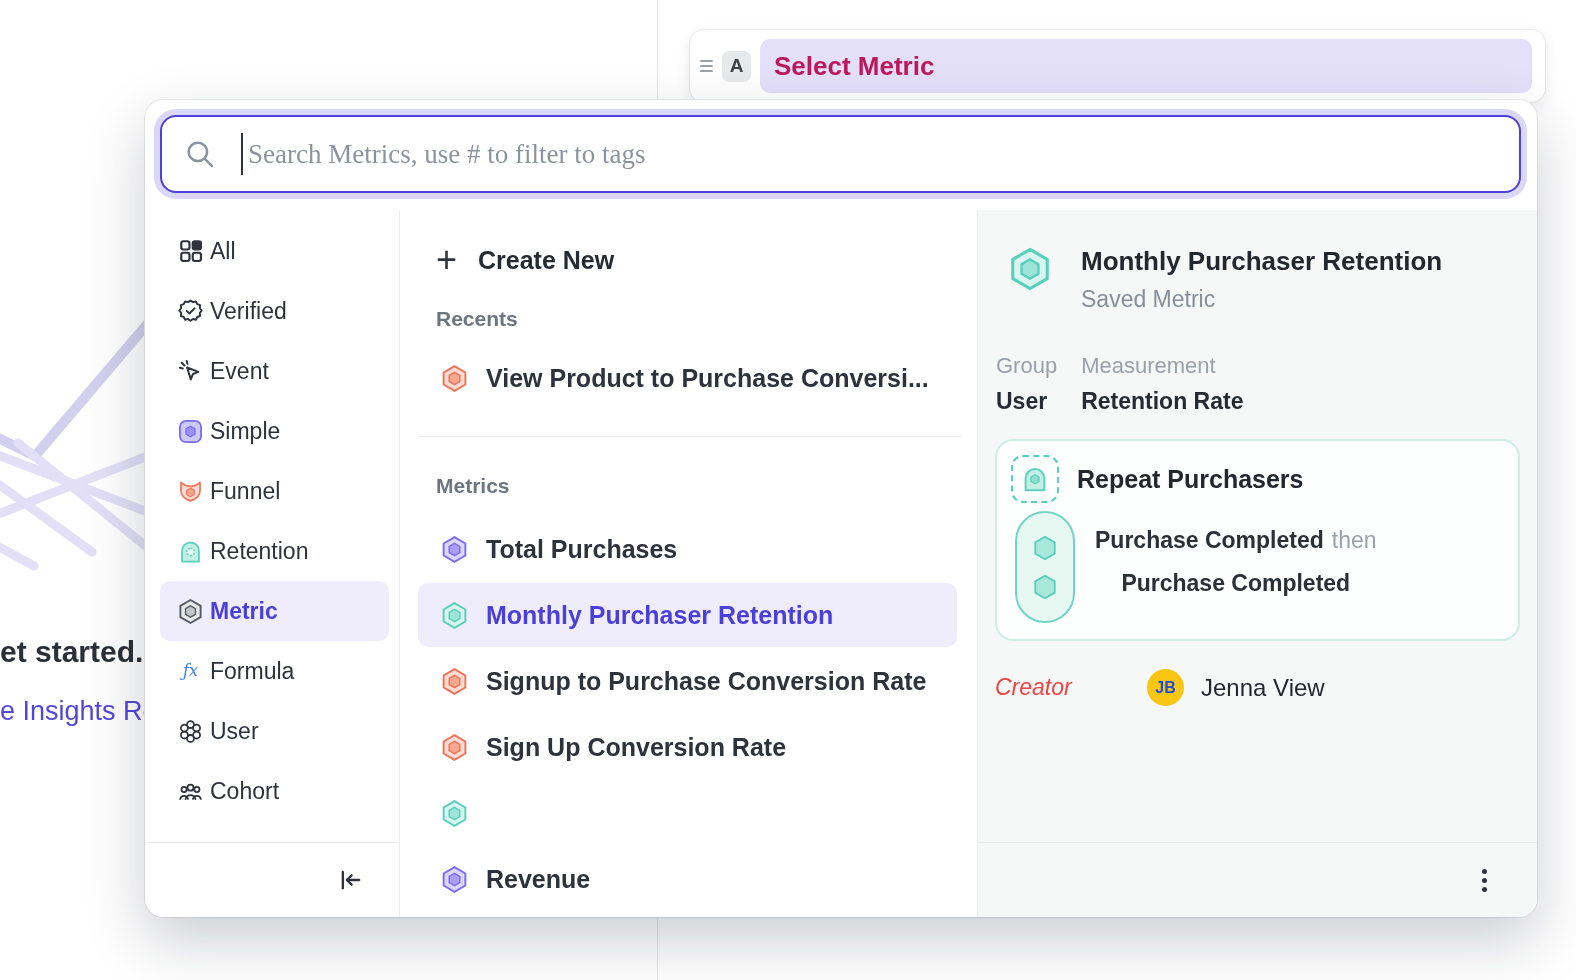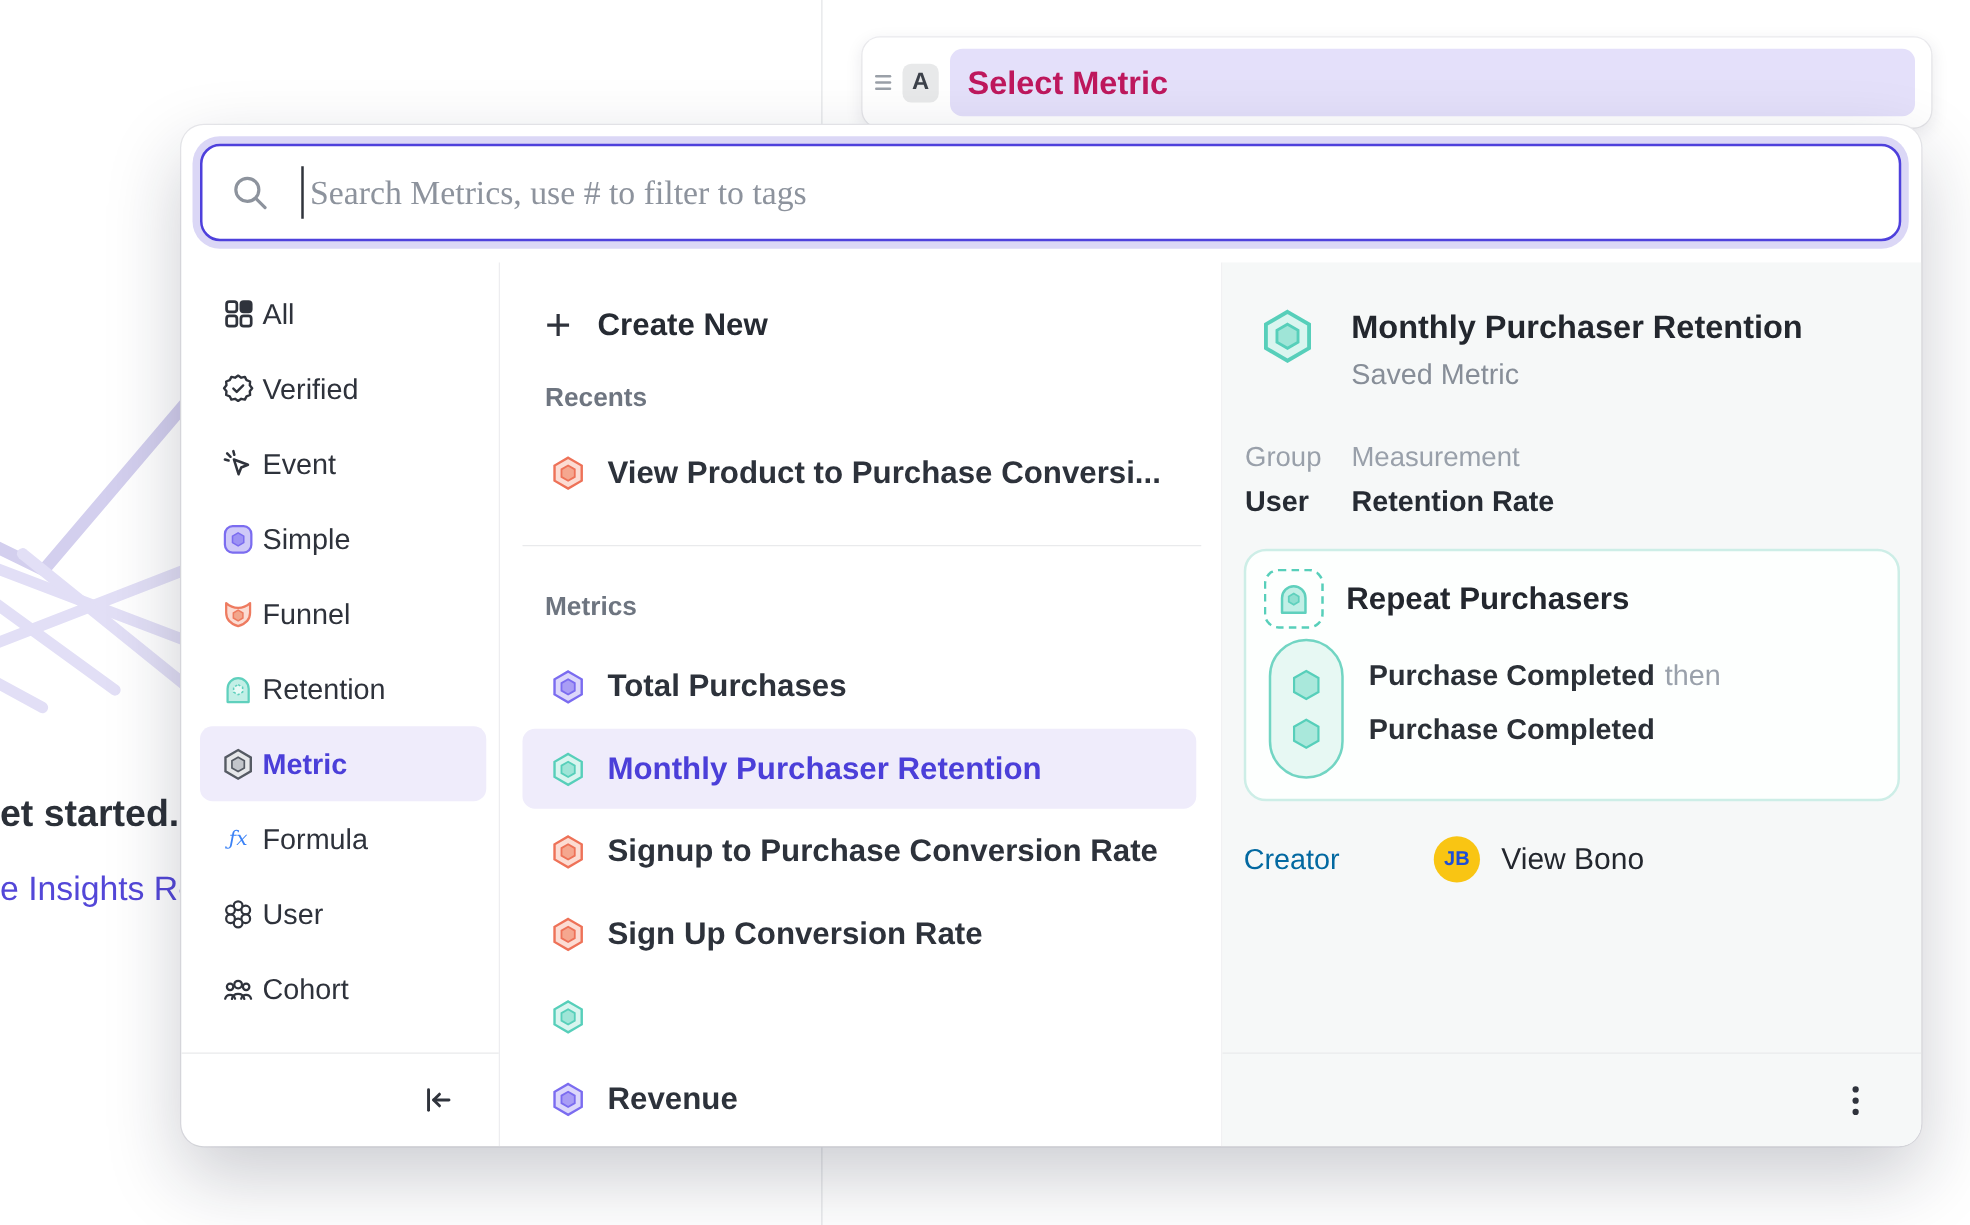--- a/index.html
+++ b/index.html
@@ -92,25 +92,25 @@
             padding:14px 16px 18px 14px;box-sizing:border-box;height:202px;}
   .def-head{display:flex;align-items:center;gap:18px;}
   .def-dashed{width:48px;height:48px;border:2px dashed #57cfba;border-radius:12px;box-sizing:border-box;
               display:flex;align-items:center;justify-content:center;flex:none;}
   .def-title{font-size:25px;font-weight:700;color:#23272e;text-align:right;}
   .def-body{display:flex;gap:20px;margin-top:8px;margin-left:4px;}
   .capsule{width:60px;height:112px;border:2px solid #72d5c3;border-radius:31px;background:#e7f8f3;
            box-sizing:border-box;display:flex;flex-direction:column;align-items:center;
            justify-content:center;gap:9px;flex:none;}
   .steps{margin-top:16px;}
-  .step-line{font-size:23px;font-weight:700;color:#2b3037;}
+  .step-line{font-size:23px;font-weight:700;color:#2b3037;text-align:center;}
   .step-line + .step-line{margin-top:16px;}
   .then{font-weight:400;color:#9aa1ab;margin-left:8px;}
   .creator-row{display:flex;align-items:center;margin-top:28px;}
-  .creator-label{font-size:23px;color:#0369a1;width:152px;}
+  .creator-label{font-size:23px;color:#ef4444;width:152px;font-style:italic;}
   .avatar{width:37px;height:37px;border-radius:50%;background:#f9c513;color:#1d4ed8;font-weight:700;
           font-size:16px;display:flex;align-items:center;justify-content:center;flex:none;}
   .creator-name{font-size:24px;color:#23272e;margin-left:17px;}
   .det-footer{position:absolute;left:0;right:0;bottom:0;height:75px;border-top:1px solid #e9eaec;
               display:flex;align-items:center;justify-content:flex-end;padding-right:44px;box-sizing:border-box;}
   .kebab{display:flex;flex-direction:column;gap:4px;cursor:pointer;padding:6px;}
   .kebab i{width:5px;height:5px;border-radius:50%;background:#2f333c;display:block;}
 </style>
 </head>
 <body>
@@ -419,21 +419,21 @@
               <div class="step-line">
                 <span>Purchase Completed</span>
               </div>
             </div>
           </div>
         </div>
 
         <div class="creator-row">
           <span class="creator-label">Creator</span>
           <span class="avatar">JB</span>
-          <span class="creator-name">View Bono</span>
+          <span class="creator-name">Jenna View</span>
         </div>
 
         <div class="det-footer">
           <span class="kebab">
               <i></i>
               <i></i>
               <i></i>
             </span>
         </div>
       </aside>

